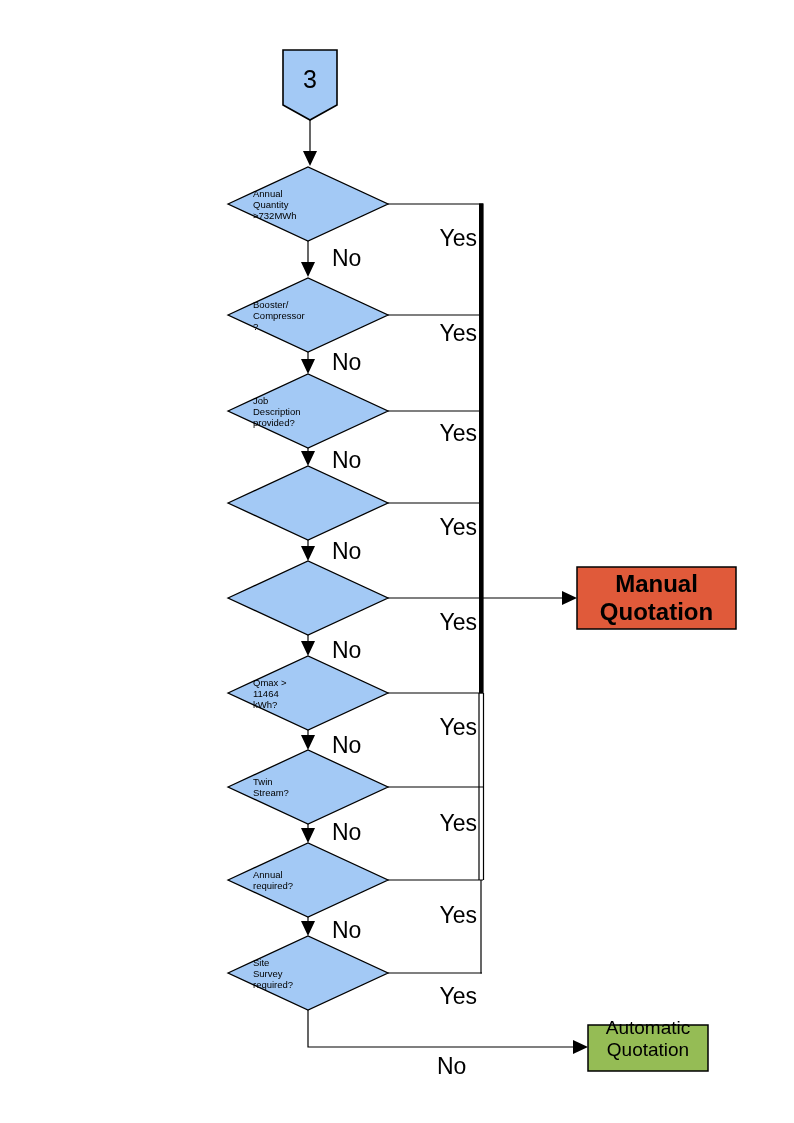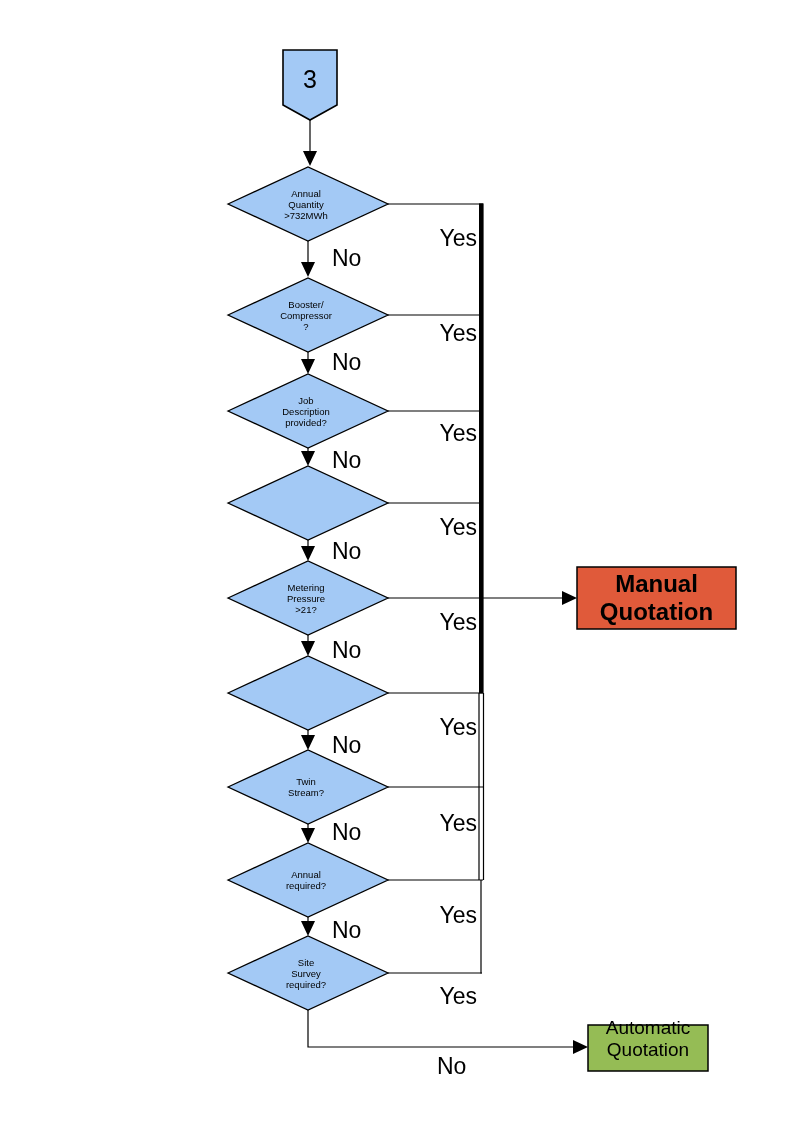--- a/index.html
+++ b/index.html
@@ -1,22 +1,22 @@
 <!DOCTYPE html>
 <html><head>
 <meta charset="utf-8">
 <style>
   html,body{margin:0;padding:0;background:#fff;}
   .page{position:relative;width:794px;height:1123px;background:#ffffff;
         font-family:"Liberation Sans", sans-serif;color:#000;overflow:hidden;}
   svg.canvas{position:absolute;left:0;top:0;width:794px;height:1123px;}
 
   
-  .dlabel{position:absolute;left:306px;width:150px;transform:translate(-50%,-50%);
-          text-align:center;font-size:9.5px;line-height:11px;white-space:pre-line;}
+  .dlabel{position:absolute;left:328px;width:150px;transform:translate(-50%,-50%);
+          font-size:9.5px;line-height:11px;white-space:pre-line;}
   .dl1{top:204px}.dl2{top:315px}.dl3{top:411px}.dl4{top:503px}.dl5{top:598px}
   .dl6{top:693px}.dl7{top:787px}.dl8{top:880px}.dl9{top:973px}
 
   
   .plabel{position:absolute;left:283px;top:50px;width:54px;height:58px;
           display:flex;align-items:center;justify-content:center;font-size:25px;}
 
   
   .branch{position:absolute;font-size:23px;line-height:23px;transform:translateY(-50%);}
   .yes{right:317px;margin-left:26px;}
@@ -111,23 +111,23 @@
 
   <div class="dlabel dl1">Annual
 Quantity
 &gt;732MWh</div>
   <div class="dlabel dl3">Job
 Description
 provided?</div>
   <div class="dlabel dl2">Booster/
 Compressor
 ?</div>
-  <div class="dlabel dl5">Metering
-Pressure
-&gt;21?</div>
+  <div class="dlabel dl6">Qmax &gt;
+11464
+kWh?</div>
   <div class="dlabel dl7">Twin
 Stream?</div>
   <div class="dlabel dl8">Annual
 required?</div>
   <div class="dlabel dl9">Site
 Survey
 required?</div>
 
   <div class="branch yes y1">Yes</div>
   <div class="branch yes y2">Yes</div>

